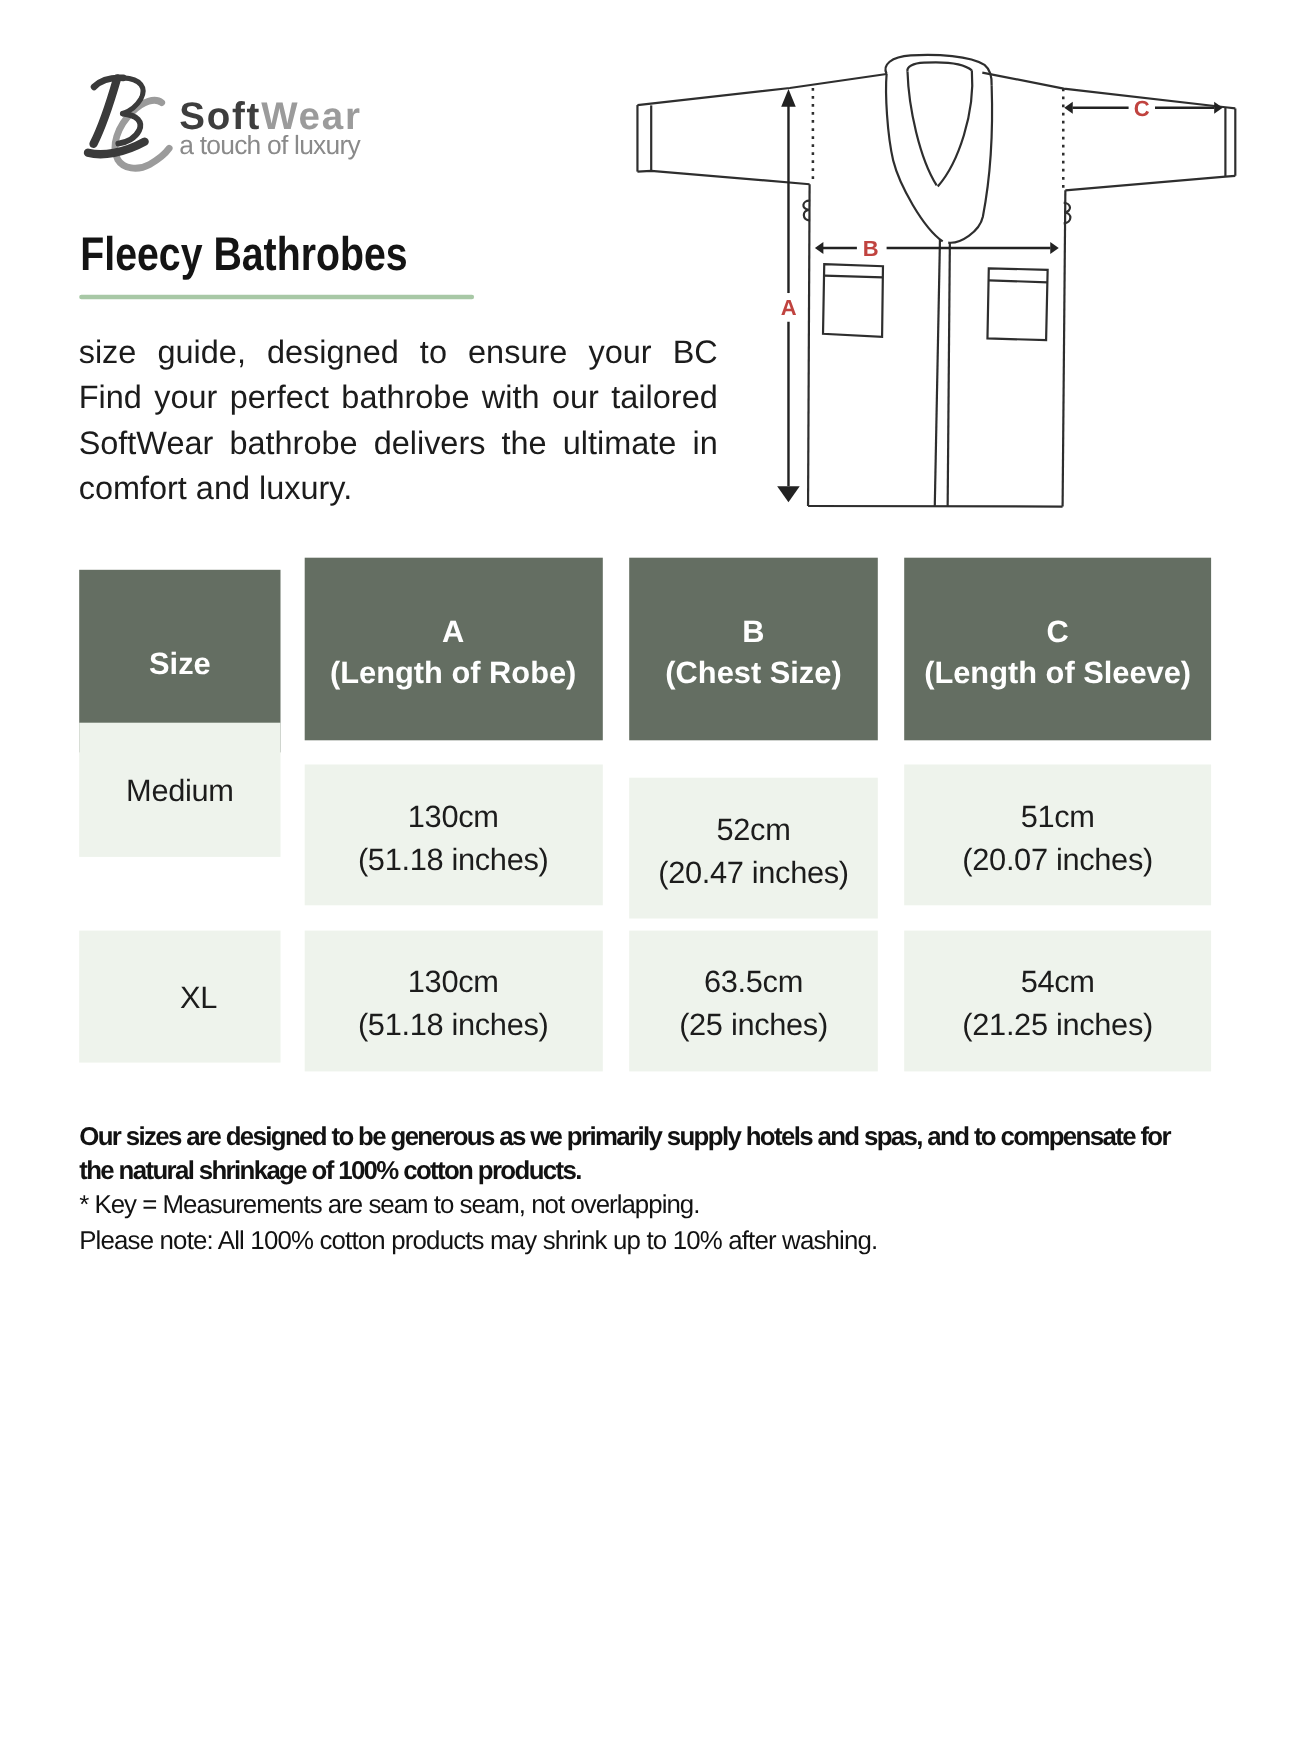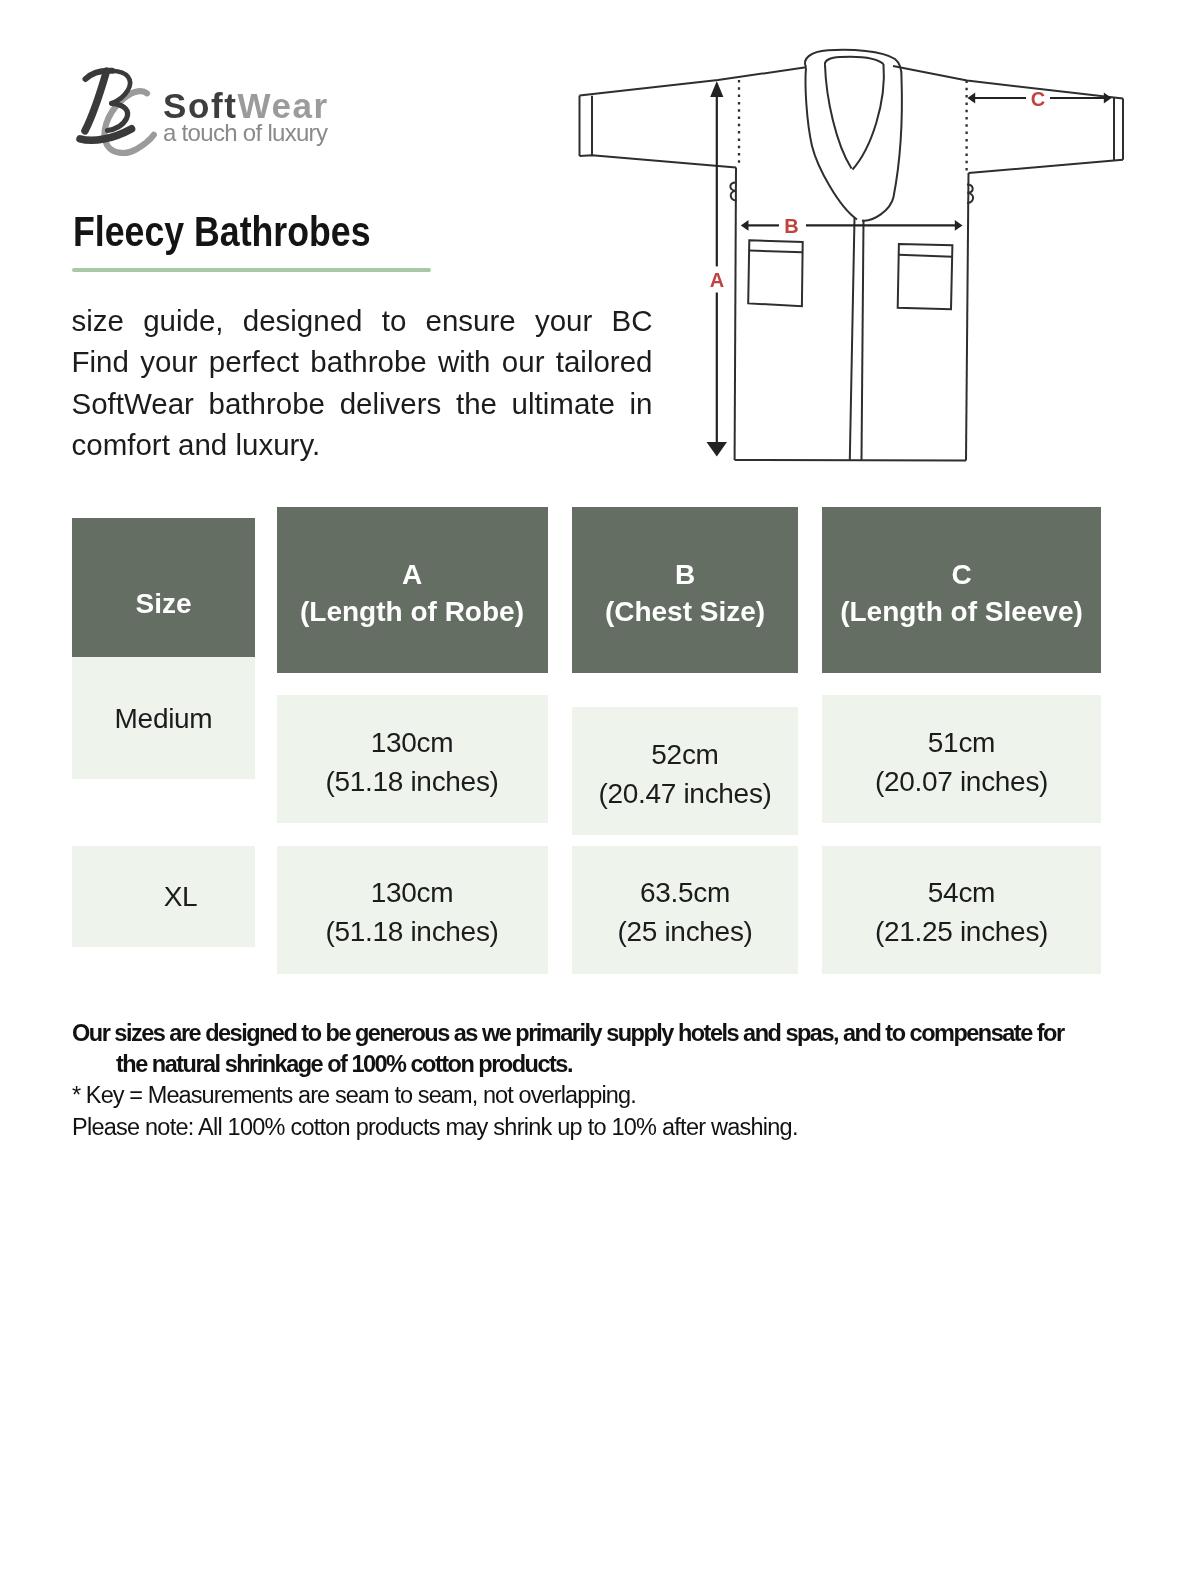--- a/index.html
+++ b/index.html
@@ -135,30 +135,30 @@
 <div class="abs hdr" style="left:822px;top:507px;width:279px;height:165.5px;background:#646e62;">C<br>(Length of Sleeve)</div>
 
 <div class="abs cell" style="left:72px;top:657px;width:183px;height:122px;">Medium</div>
 
 <div class="abs cell cell2" style="left:276.5px;top:695px;width:271px;height:128px;">130cm<br>(51.18 inches)</div>
 
 <div class="abs cell cell2" style="left:572px;top:695px;width:226px;height:128px;margin-top:12px;">52cm<br>(20.47 inches)</div>
 
 <div class="abs cell cell2" style="left:822px;top:695px;width:279px;height:128px;">51cm<br>(20.07 inches)</div>
 
-<div class="abs cell" style="left:72px;top:846px;width:183px;height:101px;padding-left:34px;">XL</div>
+<div class="abs cell" style="left:72px;top:846px;width:183px;height:120px;padding-left:34px;">XL</div>
 
 <div class="abs cell cell2" style="left:276.5px;top:846px;width:271px;height:127.5px;">130cm<br>(51.18 inches)</div>
 
 <div class="abs cell cell2" style="left:572px;top:846px;width:226px;height:127.5px;">63.5cm<br>(25 inches)</div>
 
 <div class="abs cell cell2" style="left:822px;top:846px;width:279px;height:127.5px;">54cm<br>(21.25 inches)</div>
 
 <div class="abs" style="left:72px;top:1017.9px;font-size:23.5px;color:#121212;line-height:31.3px;white-space:nowrap;">
 
   <div style="font-weight:bold;letter-spacing:-1.5px;">Our sizes are designed to be generous as we primarily supply hotels and spas, and to compensate for</div>
 
-  <div style="font-weight:bold;letter-spacing:-1.5px;margin-left:44px;">the natural shrinkage of 100% cotton products.</div>
+  <div style="font-weight:bold;letter-spacing:-1.5px;">the natural shrinkage of 100% cotton products.</div>
 
   <div style="letter-spacing:-0.9px;">* Key = Measurements are seam to seam, not overlapping.</div>
 
   <div style="letter-spacing:-0.76px;">Please note: All 100% cotton products may shrink up to 10% after washing.</div>
 </div>
 
 </body></html>

